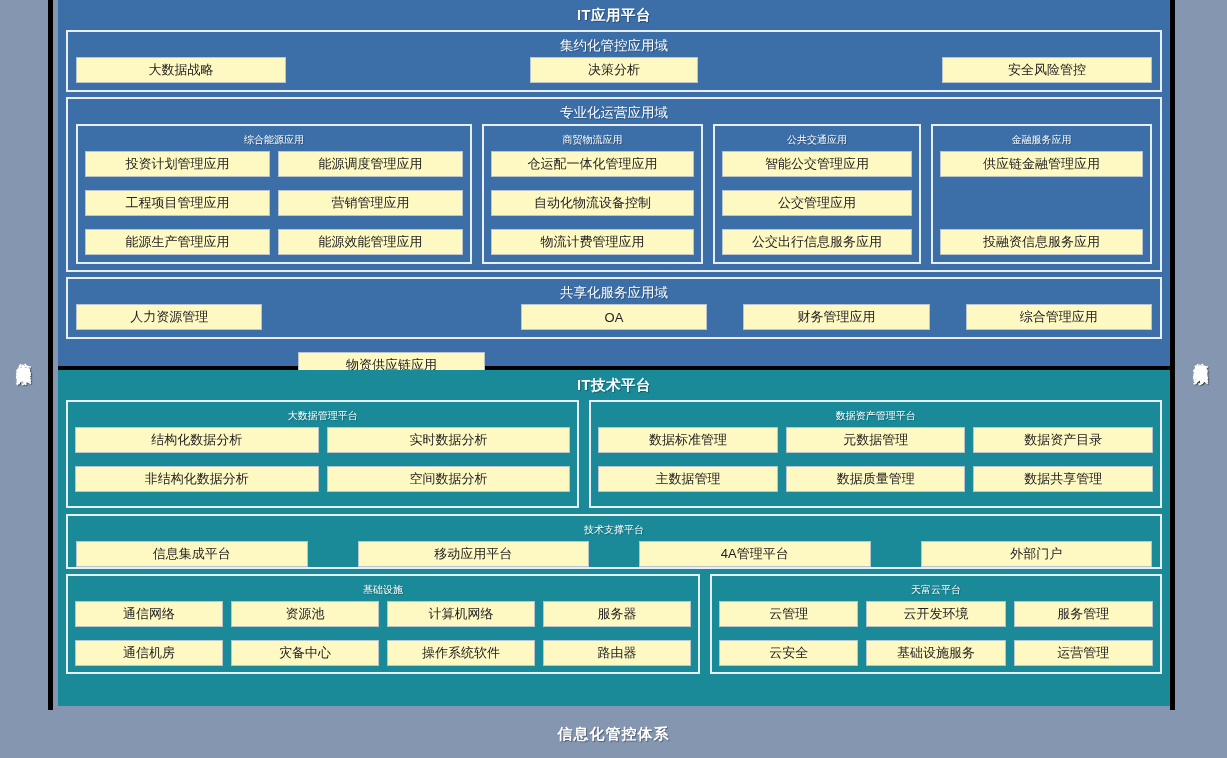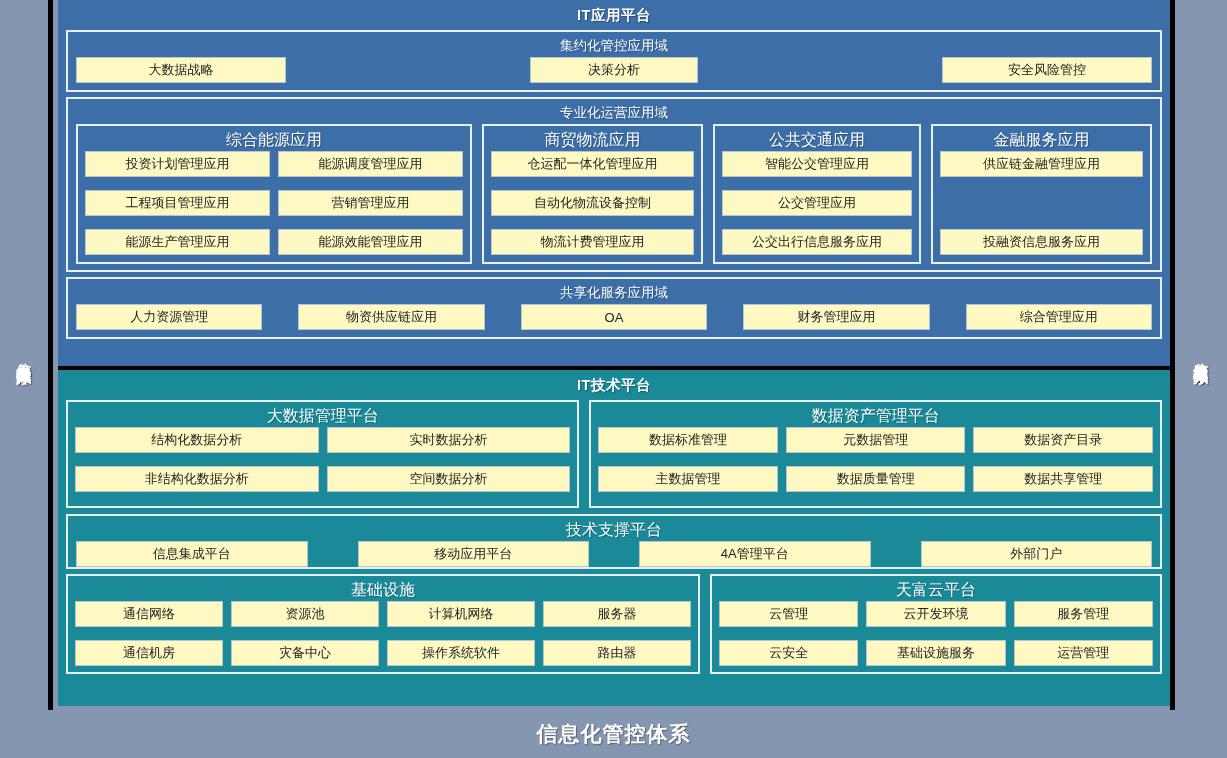--- a/index.html
+++ b/index.html
@@ -65,35 +65,35 @@
     white-space:nowrap;
   }
   .chip.blank{background:transparent;border-color:transparent;}
 
   
   .group{
     box-sizing:border-box;border:2px solid #e8eef5;
     padding:3px 7px 7px;
   }
   .group-title{
-    text-align:center;color:#fff;font-size:16px;line-height:22px;height:22px;
+    text-align:center;color:#fff;font-size:10px;line-height:22px;height:22px;
     text-shadow:1px 1px 1px rgba(0,0,0,.28);
   }
   .group-grid{display:flex;flex-direction:column;gap:13px;}
   .group-grid .row{gap:8px;}
   .group-grid .chip{flex:1;}
 
   
   .footer{
     position:absolute;left:0;bottom:0;width:1227px;height:48px;
     background:#8496b0;
     display:flex;align-items:center;justify-content:center;
   }
   .footer-text{
-    color:#fff;font-size:21px;font-weight:bold;letter-spacing:1px;
+    color:#fff;font-size:15px;font-weight:bold;letter-spacing:1px;
     text-shadow:1px 1px 1px rgba(0,0,0,.35);
   }
 </style>
 </head>
 <body>
 
 <div id="root">
 
   <div class="rail left">
     <span class="rail-text">信息安全保障体系</span>
@@ -190,21 +190,21 @@
             </div>
           </div>
 
         </div>
       </div>
 
       <div class="domain" style="height:62px;">
         <div class="domain-title">共享化服务应用域</div>
         <div class="row" style="gap:36px;">
           <div class="chip" style="flex:1;">人力资源管理</div>
-          <div class="chip" style="flex:1;">物资供应链应用</div>
+          <div class="chip" style="flex:1;margin-top:48px;">物资供应链应用</div>
           <div class="chip" style="flex:1;">OA</div>
           <div class="chip" style="flex:1;">财务管理应用</div>
           <div class="chip" style="flex:1;">综合管理应用</div>
         </div>
       </div>
     </section>
 
     <section class="platform tech">
       <div class="platform-title">IT技术平台</div>
 

